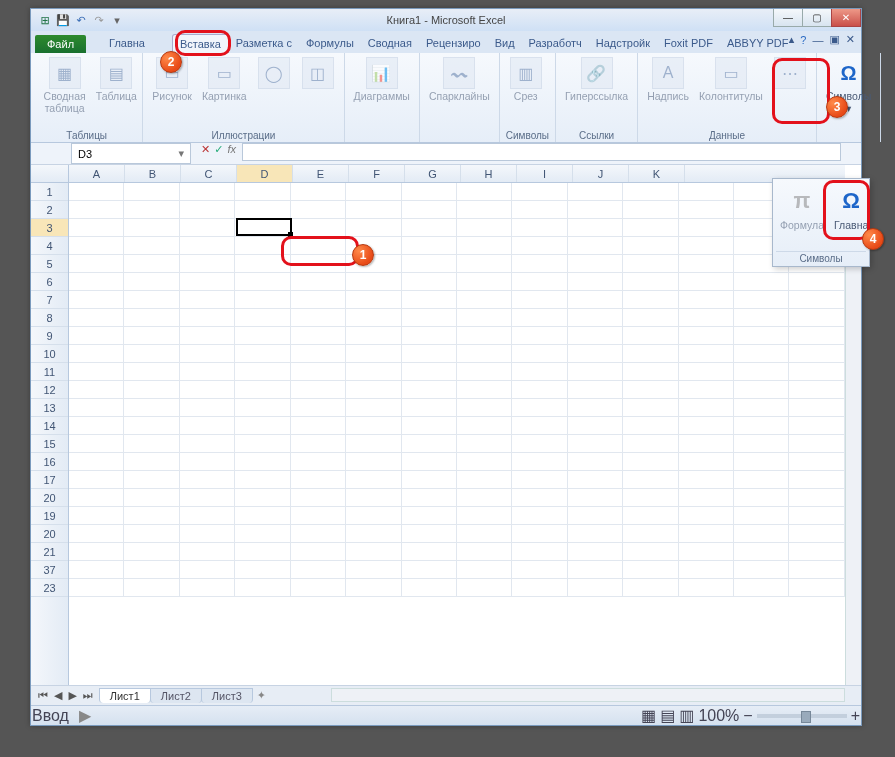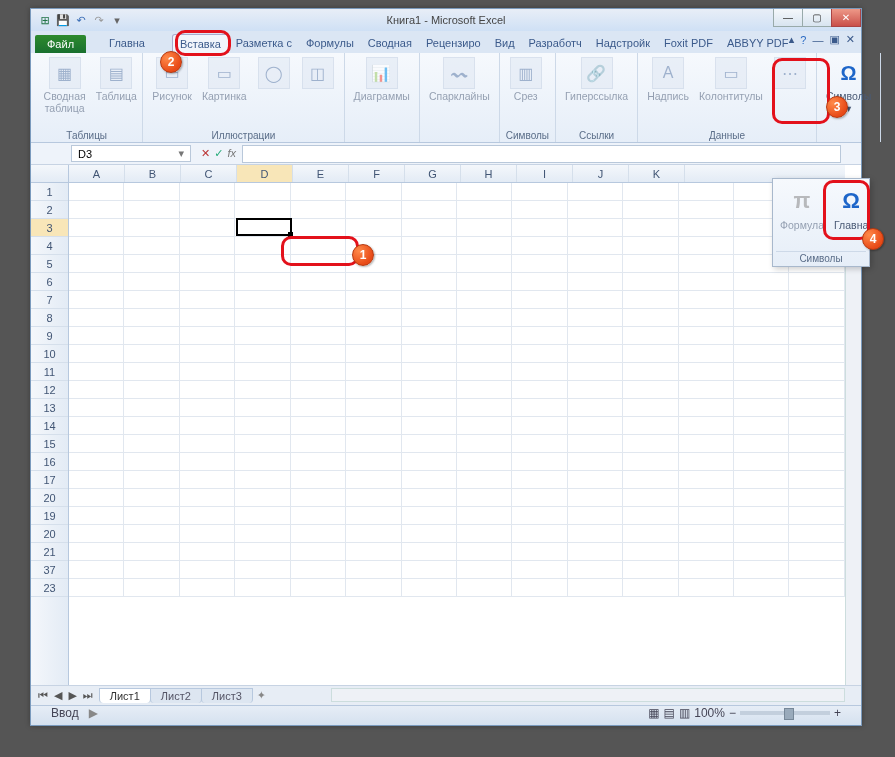--- a/index.html
+++ b/index.html
@@ -18,21 +18,21 @@
   .tab.active { background: #f1f5fb; border: 1px solid #aac; border-bottom: none; border-radius: 3px 3px 0 0; margin-left: 20px; }
   .tabs-right { position: absolute; right: 6px; top: 2px; display: flex; gap: 6px; font-size: 11px; color: #3b5a8b; align-items:center;}
   .ribbon { height: 90px; background: linear-gradient(#f6f9fd,#e6eef8); border-bottom: 1px solid #b7c8de; display: flex; font-size: 10.5px; }
   .rgroup { border-right: 1px solid #cdd9e8; padding: 2px 6px 1px; display: flex; flex-direction: column; justify-content: space-between; }
   .rgroup-label { text-align: center; color: #5a6d88; font-size: 10px; margin-top: 1px; }
   .rbtns { display: flex; gap: 4px; }
   .rbtn { display: flex; flex-direction: column; align-items: center; padding: 2px 3px; color: #4a5a75; min-width: 40px; }
   .rbtn .ic { width: 32px; height: 32px; background: #e0e8f3; border: 1px solid #c3d0e2; display: flex; align-items: center; justify-content: center; font-size: 16px; color: #5b7aa8; margin-bottom: 2px; }
   .rbtn span { text-align: center; line-height: 1.1; }
   .rbtn.disabled { opacity: .55; }
-  .namebox-row { height: 22px; background: #eef3fa; border-bottom: 1px solid #c7d3e3; display: flex; align-items: center; font-size: 11px; }
+  .namebox-row { height: 22px; background: #eef3fa; border-bottom: 1px solid #c7d3e3; display: flex; font-size: 11px; }
   .namebox { width: 120px; border: 1px solid #b9c8da; background: #fff; margin: 0 4px 0 40px; padding: 1px 6px; display:flex; justify-content:space-between; align-items:center;}
   .fx-icons { display: flex; gap: 4px; padding: 0 6px; color: #777; }
   .formula-bar { flex: 1; border: 1px solid #b9c8da; background: #fff; height: 18px; margin-right: 20px; }
   .sheet-area { position: relative; height: 520px; overflow: hidden; background: #fff; }
   .col-headers { display: flex; height: 18px; position: absolute; top: 0; left: 0; right: 16px; background: linear-gradient(#f4f7fb,#e3ebf5); border-bottom: 1px solid #b7c8de; }
   .corner { width: 38px; border-right: 1px solid #b7c8de; background: linear-gradient(#f4f7fb,#e3ebf5);}
   .col-h { width: 56px; border-right: 1px solid #d5dfeb; text-align: center; font-size: 11px; color: #415574; line-height: 18px; }
   .col-h.sel { background: #f8e6b8; }
   .row-headers { position: absolute; top: 18px; left: 0; width: 38px; bottom: 0; background: linear-gradient(90deg,#f4f7fb,#e3ebf5); border-right: 1px solid #b7c8de; }
   .row-h { height: 18px; border-bottom: 1px solid #d5dfeb; text-align: center; font-size: 11px; color: #415574; line-height: 18px; }
@@ -42,21 +42,21 @@
   .cell { width: 56px; height: 18px; border-right: 1px solid #e1e7ef; border-bottom: 1px solid #e1e7ef; }
   .active-cell { position: absolute; border: 2px solid #000; background: #fff; }
   .active-cell::after { content:''; position:absolute; right:-3px; bottom:-3px; width:5px;height:5px;background:#000;}
   .vscroll { position: absolute; top: 18px; right: 0; width: 16px; bottom: 0; background: #eef1f6; border-left: 1px solid #cdd; }
   .sheet-tabs-row { height: 20px; background: #e7edf5; border-top: 1px solid #c7d3e3; display: flex; align-items: center; font-size: 11px; position:relative;}
   .nav-arrows { display: flex; gap: 0; padding: 0 4px; color:#555;}
   .nav-arrows span{ padding:0 3px; }
   .sheet-tab { padding: 1px 10px; background: #fff; border: 1px solid #b7c8de; border-bottom: none; border-radius: 0 0 4px 4px; margin-left: -1px; color:#333;}
   .sheet-tab.inactive { background: #dde6f1; color:#556;}
   .hscroll { position:absolute; right:16px; left:300px; top:2px; height:14px; background:#eef1f6; border:1px solid #cdd;}
-  .statusbar { height: 20px; background: linear-gradient(#e6edf6,#d5e1ef); border-top: 1px solid #b7c8de; display: flex; align-items: flex-start; font-size: 12px; color: #445; padding: 0 20px; justify-content: space-between; }
+  .statusbar { height: 20px; background: linear-gradient(#e6edf6,#d5e1ef); border-top: 1px solid #b7c8de; display: flex; align-items: flex-start; font-size: 16px; color: #445; padding: 0 1px; justify-content: space-between; }
   .zoom { display:flex; align-items:center; gap:4px;}
   .zoom-track{width:90px;height:4px;background:#c3cfdd;position:relative;}
   .zoom-track::after{content:'';position:absolute;left:44px;top:-3px;width:8px;height:10px;background:#9ab;border:1px solid #789;}
   .callout { position: absolute; border: 3px solid #e3111b; border-radius: 10px; pointer-events:none;}
   .badge { position: absolute; width: 22px; height: 22px; border-radius: 50%; background: radial-gradient(circle at 30% 30%, #ff8a4a, #e84a17 70%); color: #fff; font-size: 12px; font-weight: bold; display: flex; align-items: center; justify-content: center; border:1px solid #b5380f; box-shadow: 1px 1px 2px rgba(0,0,0,.3);}
   .dropdown { position: absolute; background: linear-gradient(#f6f9fd,#e6eef8); border:1px solid #a8b8cc; box-shadow:2px 2px 6px rgba(0,0,0,.2); padding:4px 3px 2px; }
   .dd-row{display:flex;gap:2px;}
   .dd-btn{display:flex;flex-direction:column;align-items:center;padding:2px 4px;font-size:10.5px;color:#4a5a75;}
   .dd-btn .ic{width:32px;height:32px;display:flex;align-items:center;justify-content:center;font-size:22px;margin-bottom:2px;}
   .dd-label{text-align:center;font-size:10px;color:#5a6d88;border-top:1px solid #cdd9e8;margin-top:18px;padding-top:1px;}

